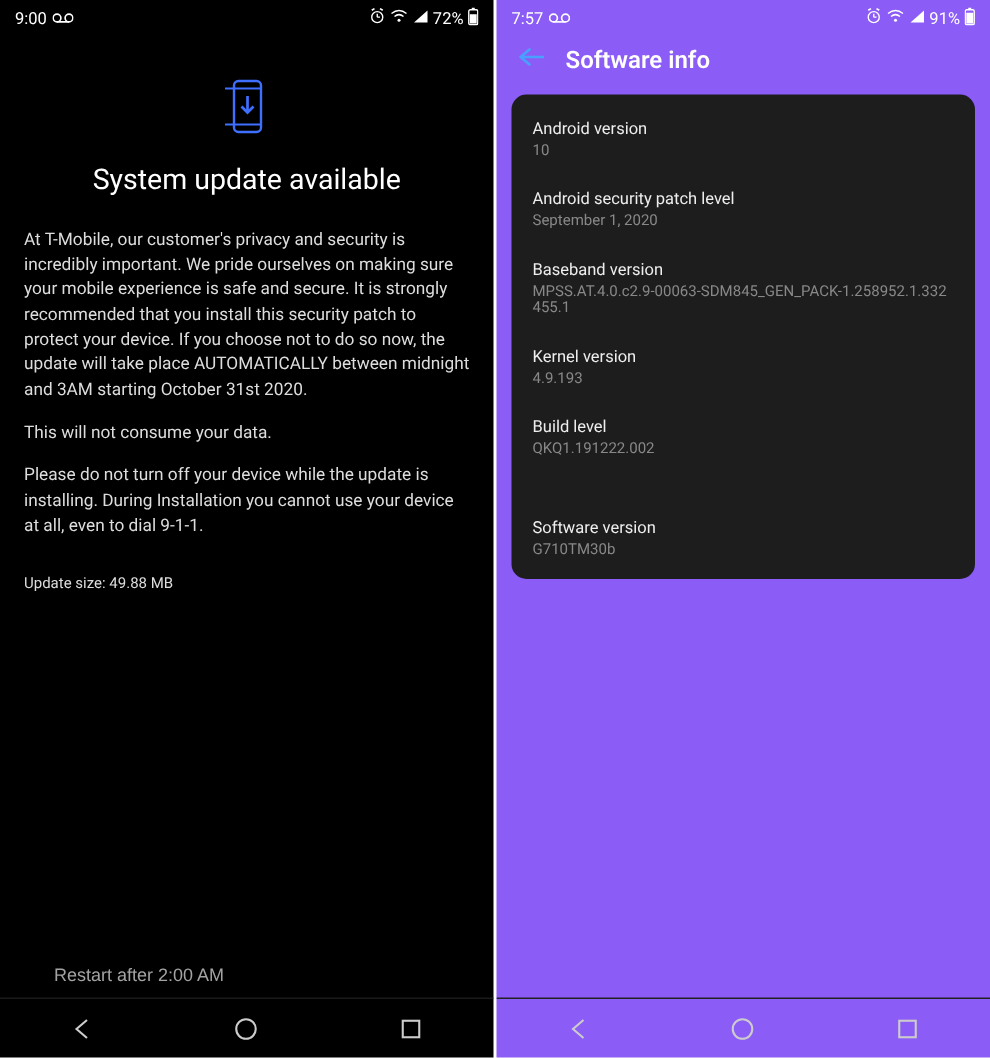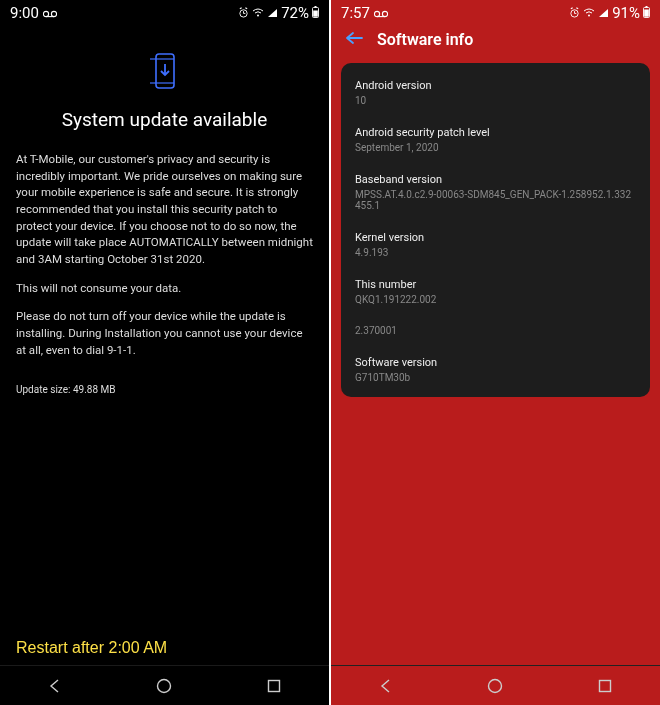--- a/index.html
+++ b/index.html
@@ -13,27 +13,27 @@
   }
   .phone {
     background: #000;
     color: #fff;
     flex: 1;
     display: flex;
     flex-direction: column;
     position: relative;
     overflow: hidden;
   }
-  .phone-right { background: #b91c1c; }
+  .phone-right { background: #8b5cf6; }
   .statusbar {
     display: flex;
     justify-content: space-between;
-    align-items: flex-start;
+    align-items: center;
     padding: 4px 10px 2px 10px;
-    font-size: 15px;
+    font-size: 11px;
     height: 22px;
   }
   .statusbar .left { display: flex; align-items: center; gap: 4px; }
   .statusbar .right { display: flex; align-items: center; gap: 3px; }
   .titlebar {
     display: flex;
     align-items: center;
     gap: 14px;
     padding: 8px 14px 10px 14px;
     font-size: 16px;
@@ -68,25 +68,26 @@
     margin-top: 14px;
   }
   .action-row {
     margin-top: auto;
     display: flex;
     justify-content: space-between;
     align-items: center;
     padding: 0 0 8px 0;
   }
   .link-btn {
-    color: #fde047;
-    font-size: 16px;
+    color: #a3a3a3;
+    font-size: 12px;
     background: none;
     border: none;
     cursor: pointer;
+    margin-left: 20px;
   }
   .primary-btn {
     background: #b9c8ff;
     color: #1a2950;
     border: none;
     border-radius: 6px;
     padding: 8px 14px;
     font-size: 12px;
     cursor: pointer;
   }
@@ -260,25 +261,24 @@
       </div>
       <div class="info-item">
         <div class="info-label">Baseband version</div>
         <div class="info-value">MPSS.AT.4.0.c2.9-00063-SDM845_GEN_PACK-1.258952.1.332455.1</div>
       </div>
       <div class="info-item">
         <div class="info-label">Kernel version</div>
         <div class="info-value">4.9.193</div>
       </div>
       <div class="info-item">
-        <div class="info-label">This number</div>
+        <div class="info-label">Build level</div>
         <div class="info-value">QKQ1.191222.002</div>
       </div>
       <div class="info-item">
-        <div class="info-value">2.370001</div>
       </div>
       <div class="info-item">
         <div class="info-label">Software version</div>
         <div class="info-value">G710TM30b</div>
       </div>
     </div>
   </div>
 
   <div class="navbar">
     <div class="nav-btn">

